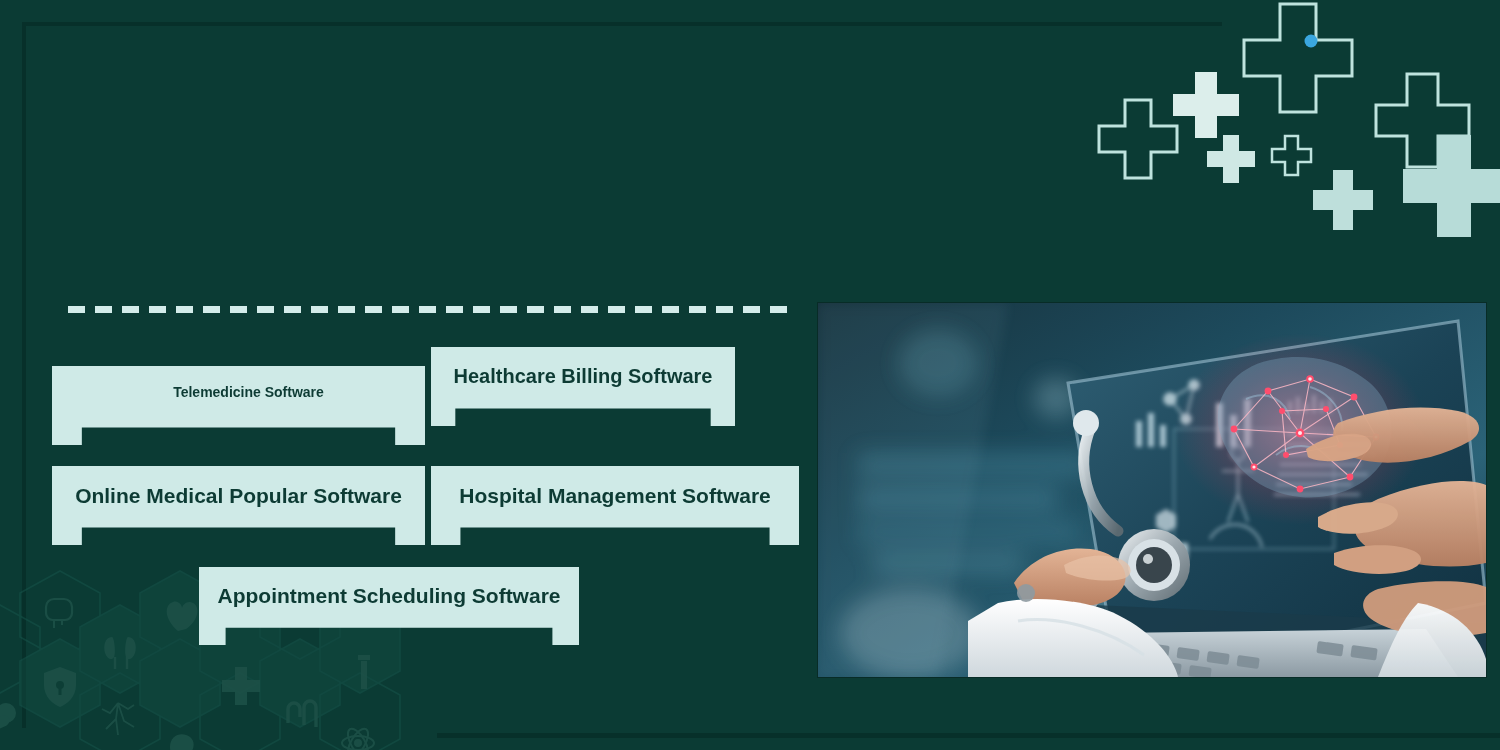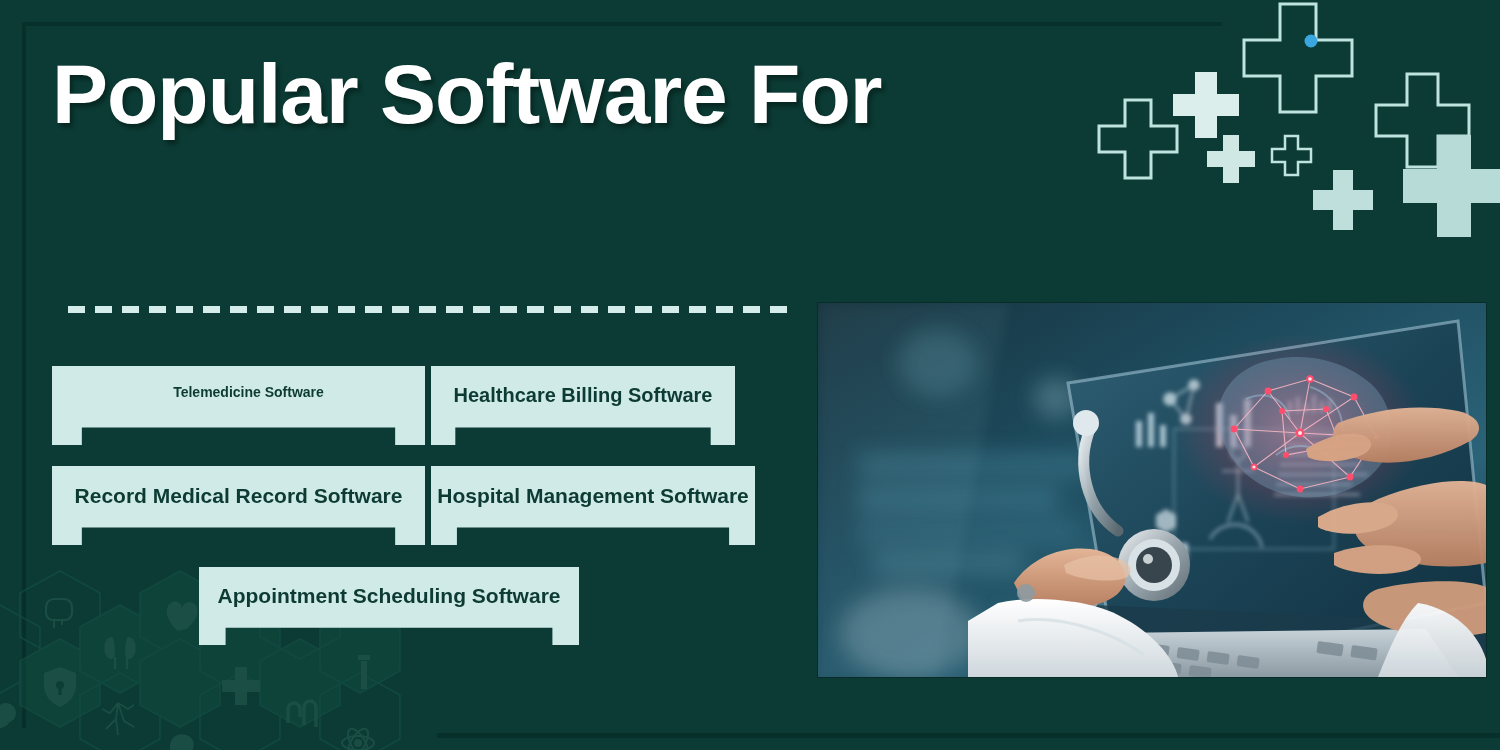--- a/index.html
+++ b/index.html
@@ -69,29 +69,29 @@
     text-align:center;
     font-family:"Liberation Sans", sans-serif;
     white-space:nowrap;
   }
 
   
   #ribbon-0{left:52px;top:366px;width:373px;height:79px;
     clip-path:polygon(0 0,100% 0,100% 100%,92% 100%,92% 78%,8% 78%,8% 100%,0 100%);}
   #ribbon-0 .ribbon-text{top:18px;font-size:14px;padding-left:20px;}
 
-  #ribbon-1{left:431px;top:366px;width:304px;height:79px;
+  #ribbon-1{left:431px;top:347px;width:304px;height:79px;
     clip-path:polygon(0 0,100% 0,100% 100%,92% 100%,92% 78%,8% 78%,8% 100%,0 100%);}
   #ribbon-1 .ribbon-text{top:18px;font-size:20px;}
 
   #ribbon-2{left:52px;top:466px;width:373px;height:79px;
     clip-path:polygon(0 0,100% 0,100% 100%,92% 100%,92% 78%,8% 78%,8% 100%,0 100%);}
   #ribbon-2 .ribbon-text{top:18px;font-size:21px;}
 
-  #ribbon-3{left:431px;top:466px;width:324px;height:79px;
+  #ribbon-3{left:431px;top:466px;width:368px;height:79px;
     clip-path:polygon(0 0,100% 0,100% 100%,92% 100%,92% 78%,8% 78%,8% 100%,0 100%);}
   #ribbon-3 .ribbon-text{top:18px;font-size:21px;}
 
   #ribbon-4{left:199px;top:567px;width:380px;height:78px;
     clip-path:polygon(0 0,100% 0,100% 100%,93% 100%,93% 78%,7% 78%,7% 100%,0 100%);}
   #ribbon-4 .ribbon-text{top:17px;font-size:21px;}
 
   
   #photo-panel{
     position:absolute;left:818px;top:303px;width:668px;height:374px;
@@ -240,35 +240,34 @@
 
         <g transform="translate(-16,150)">
           <circle cx="22" cy="18" r="10"></circle>
           <rect x="6" y="22" width="20" height="11" rx="5.5" transform="rotate(-25 16 28)"></rect>
         </g>
       </g>
     </svg>
   </div>
 
   <div id="title">
-    <div class="title-line" id="title-line-1">Popular Software For</div>
   </div>
 
   <div id="dashed-divider"></div>
 
   <div class="ribbon" id="ribbon-0">
     <div class="ribbon-text">Telemedicine Software</div>
   </div>
 
   <div class="ribbon" id="ribbon-1">
     <div class="ribbon-text">Healthcare Billing Software</div>
   </div>
 
   <div class="ribbon" id="ribbon-2">
-    <div class="ribbon-text">Record Medical Record Software</div>
+    <div class="ribbon-text">Online Medical Popular Software</div>
   </div>
 
   <div class="ribbon" id="ribbon-3">
     <div class="ribbon-text">Hospital Management Software</div>
   </div>
 
   <div class="ribbon" id="ribbon-4">
     <div class="ribbon-text">Appointment Scheduling Software</div>
   </div>
 

